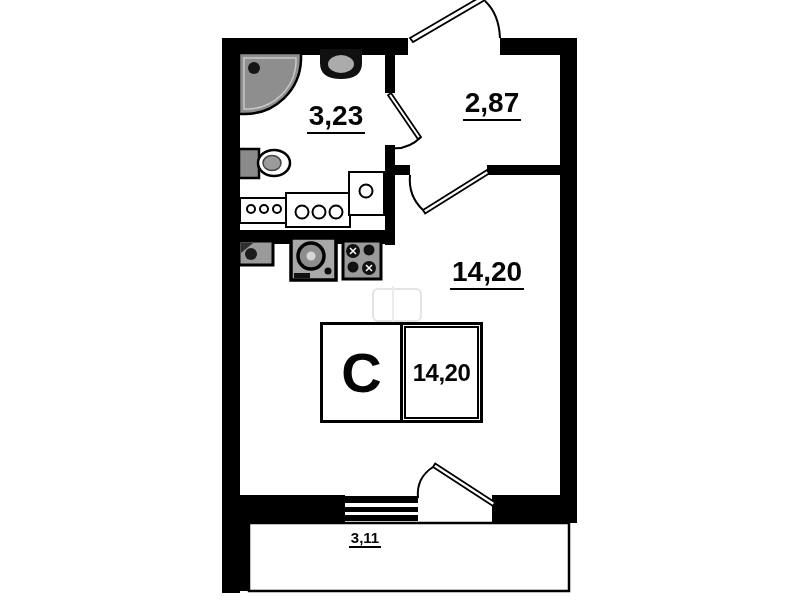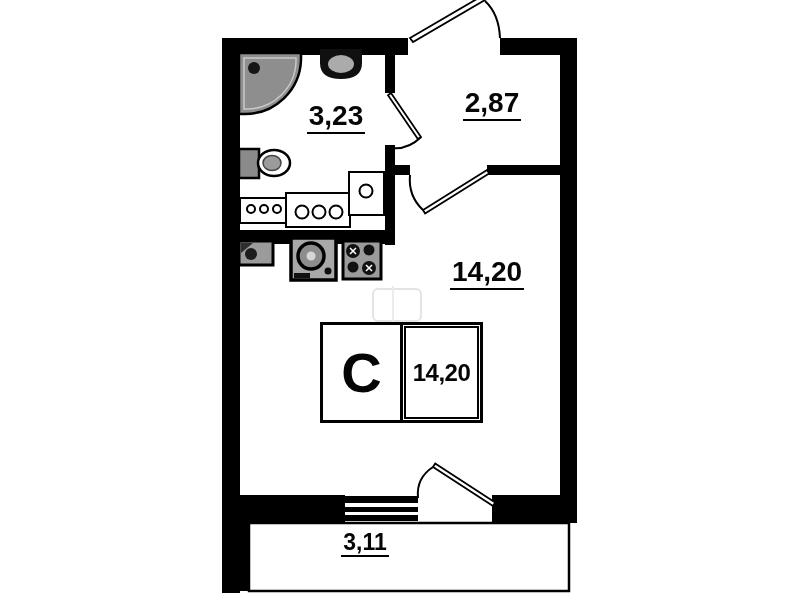--- a/index.html
+++ b/index.html
@@ -8,21 +8,21 @@
     --fixture_fill:#9b9b9b;
     --shower_fill:#8e8e8e;
   }
   html,body{margin:0;padding:0;background:#fff;}
   .stage{position:relative;width:799px;height:600px;background:var(--background);
          font-family:"Liberation Sans", sans-serif;overflow:hidden;}
   svg{position:absolute;left:0;top:0;}
   .wall{fill:var(--wall);}
   .lbl{position:absolute;text-align:center;font-weight:700;font-size:28px;color:#060606;}
   .lbl span{display:inline-block;border-bottom:2.5px solid #000;padding:0 2px 1px 2px;line-height:1.02;}
-  .lbl.big{font-size:23px;}
+  .lbl.big{font-size:15px;}
   .info-box{position:absolute;left:320px;top:322px;width:157px;height:95px;
             border:3px solid #000;background:#fff;display:flex;}
   .type-cell{width:77px;border-right:3px solid #000;display:flex;align-items:center;
              justify-content:center;font-size:56px;font-weight:700;color:#050505;}
   .vals{flex:1;display:flex;flex-direction:column;row-gap:2px;padding:1px;}
   .val-cell{flex:1;border:2px solid #000;display:flex;align-items:center;justify-content:center;
             font-size:24px;font-weight:700;color:#050505;letter-spacing:-0.5px;}
   .ghost{position:absolute;left:372px;top:288px;width:46px;height:30px;
          border:2px solid #e4e4e4;border-radius:6px;}
   .ghost-line{position:absolute;left:392px;top:286px;width:2px;height:37px;background:#ececec;}

